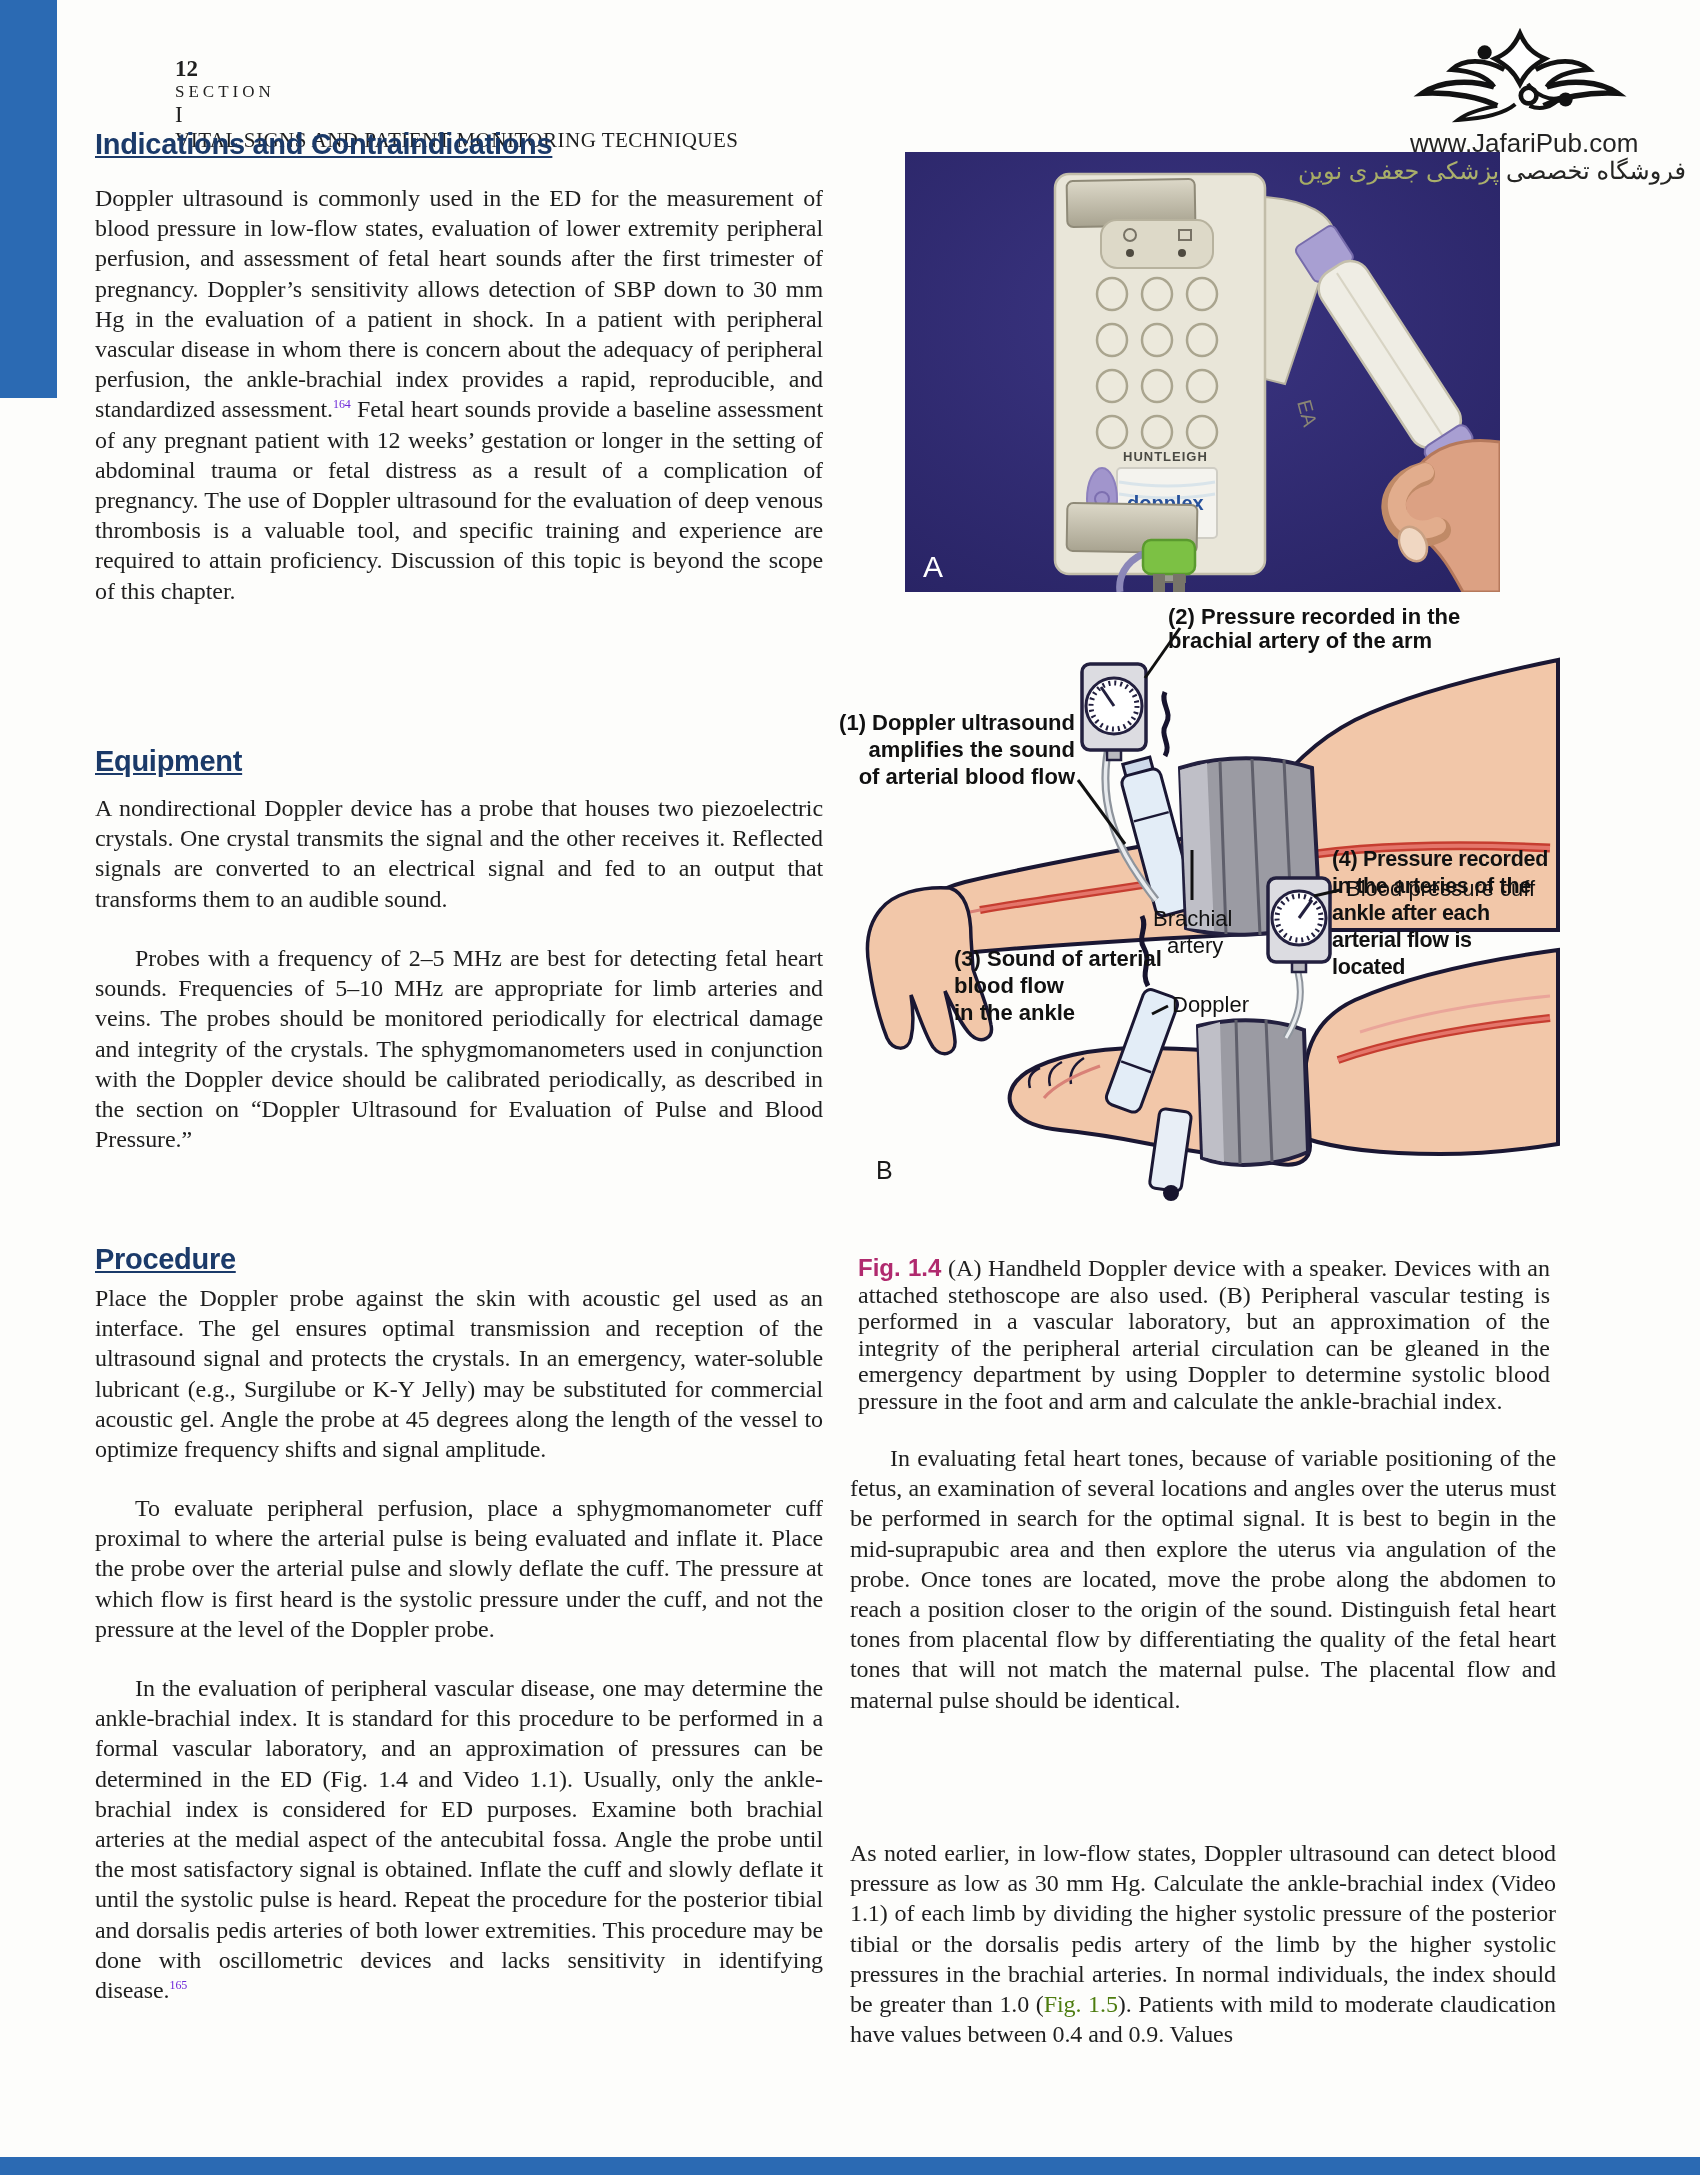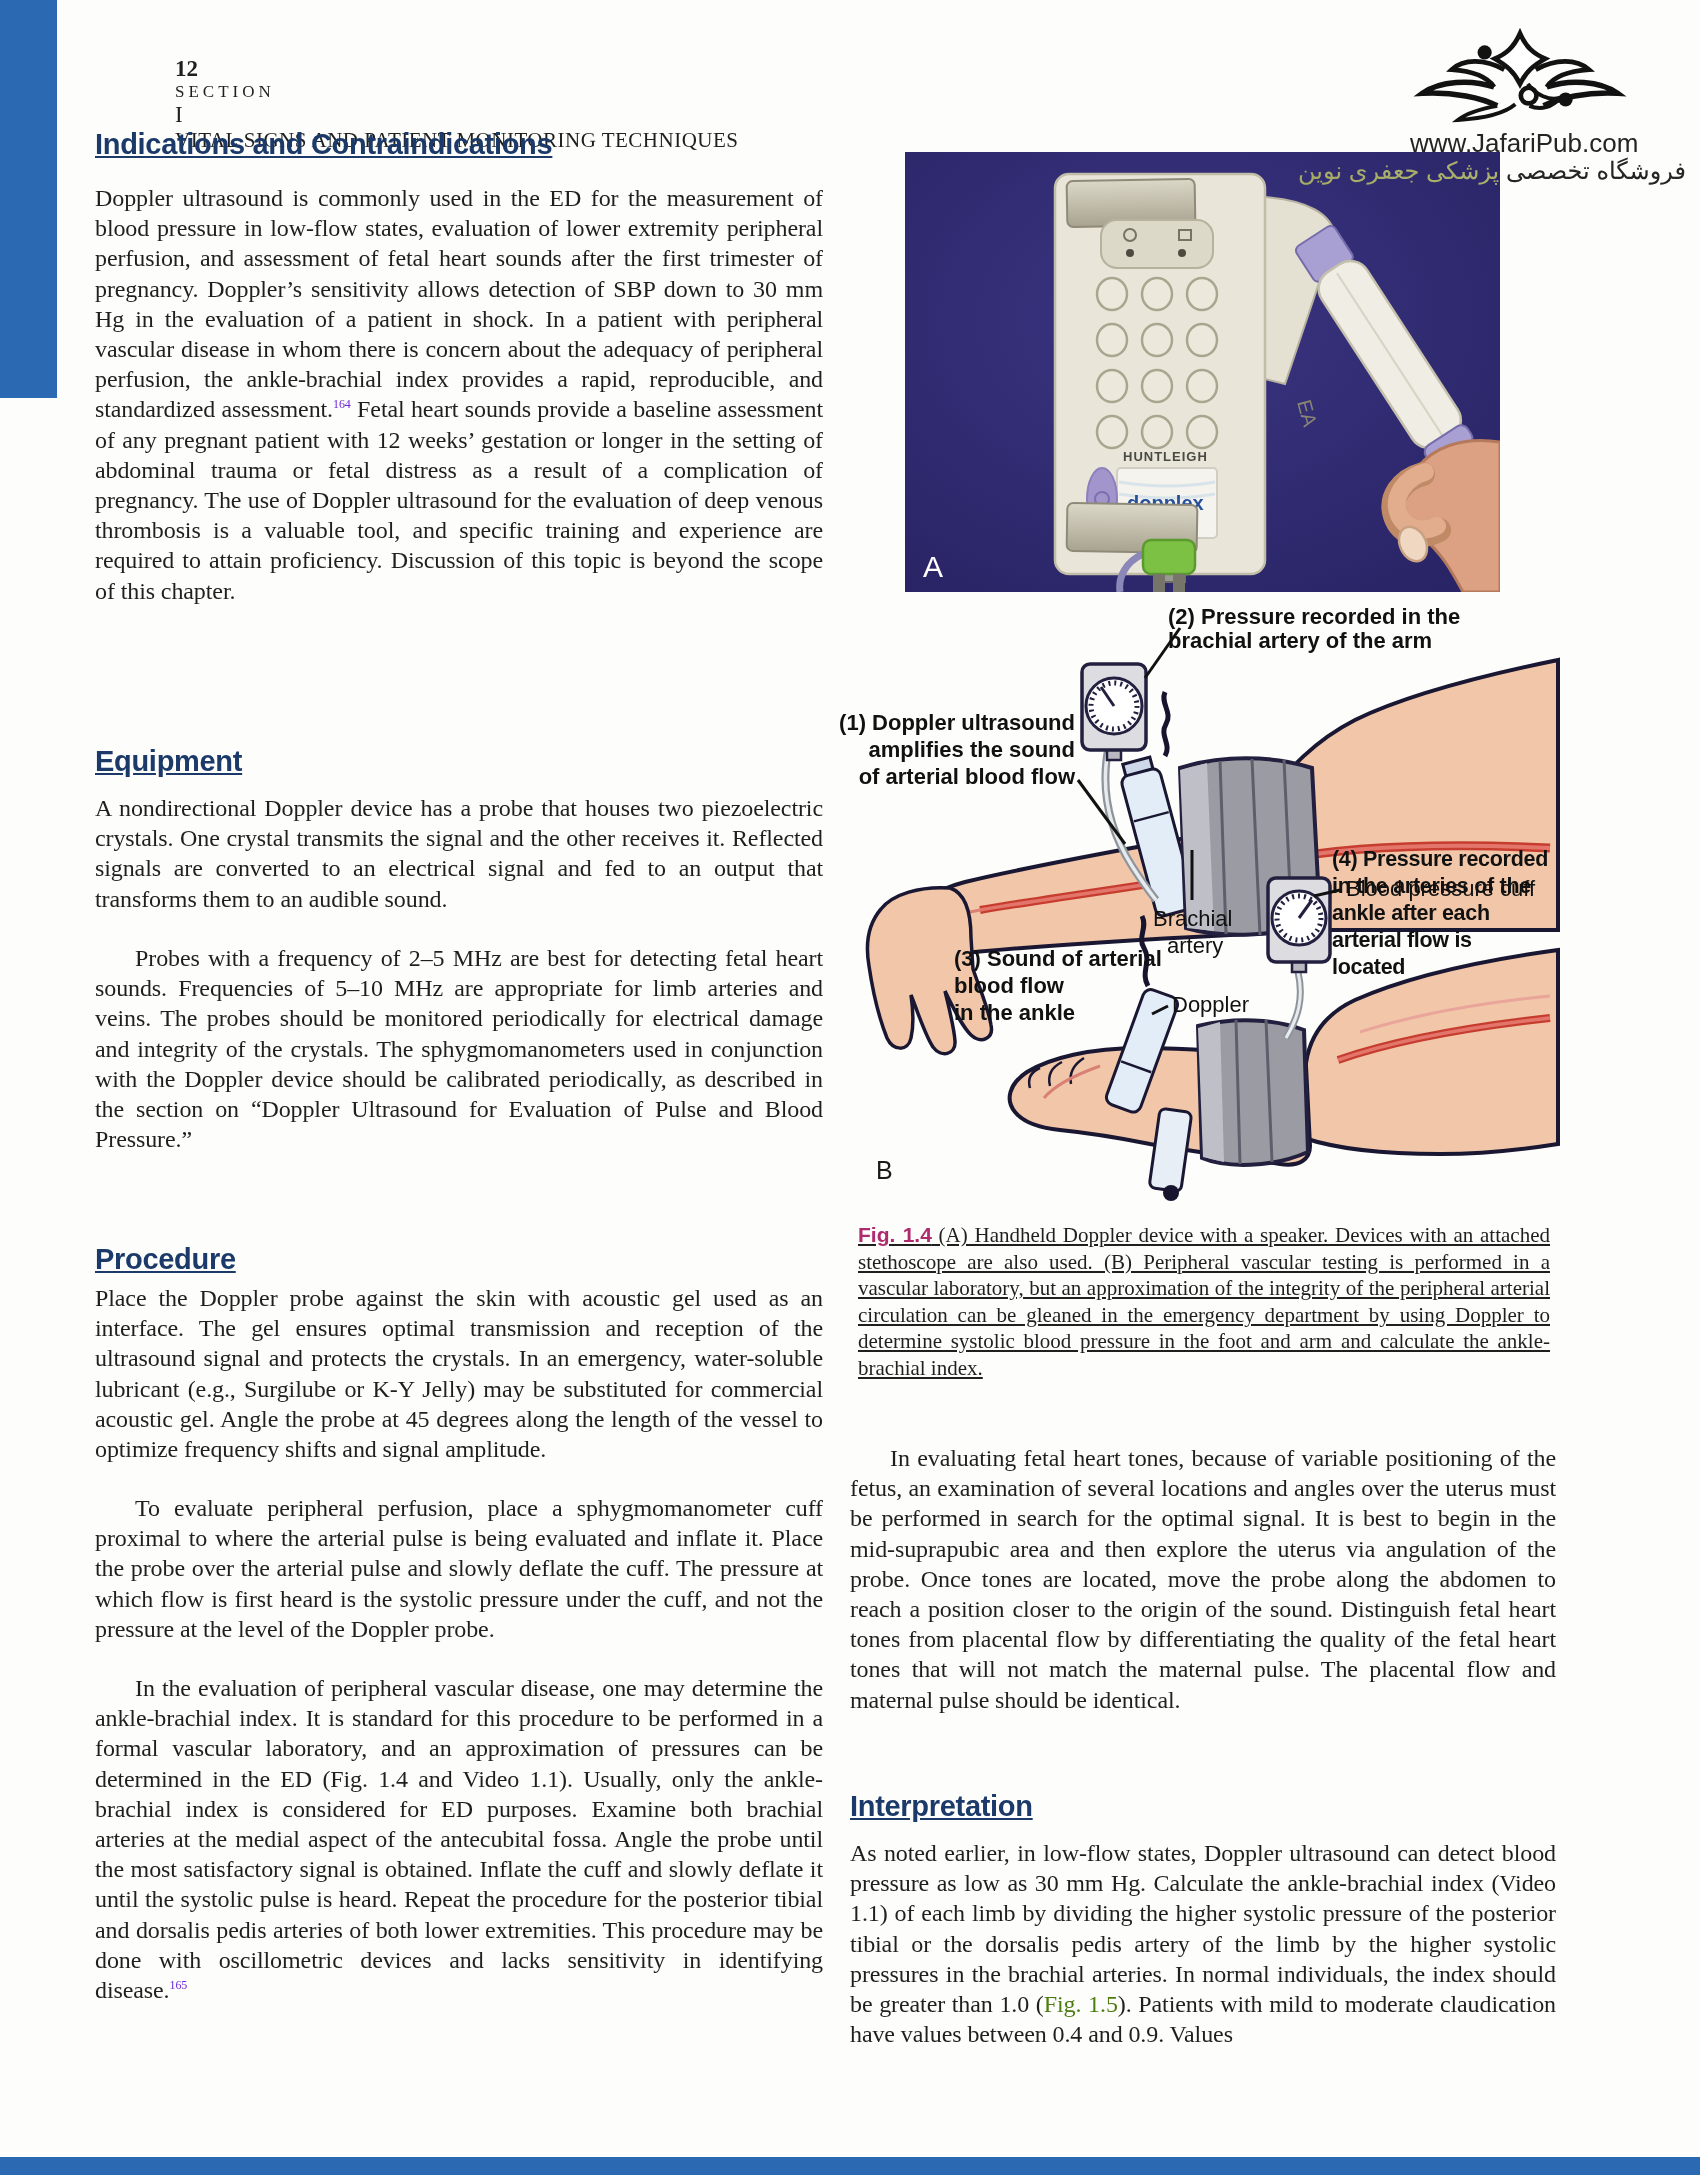--- a/index.html
+++ b/index.html
@@ -23,21 +23,21 @@
 
   .h-sec{font-family:"Liberation Sans",sans-serif;font-weight:bold;font-size:29px;
          color:#1b3a69;letter-spacing:-0.3px;text-decoration:underline;}
   .body-p{font-size:24px;line-height:30.2px;text-align:justify;letter-spacing:-0.1px;}
   .colL{left:95px;width:728px;}
   .colR{left:850px;width:706px;}
   .indent{text-indent:40px;}
   .seg-sup{font-size:12px;vertical-align:super;color:#6d28d9;line-height:0;}
   .seg-link{color:#4d7c0f;}
   .seg-fig{font-family:"Liberation Sans",sans-serif;font-weight:bold;color:#b02a6e;}
-  .caption{left:858px;top:1222px;width:692px;font-size:21px;line-height:26.6px;text-align:justify;text-decoration:underline;}
+  .caption{left:858px;top:1255px;width:692px;font-size:24px;line-height:26.6px;text-align:justify;}
   .figA{left:905px;top:152px;width:595px;height:440px;}
   .figB{left:620px;top:598px;width:940px;height:604px;}
   .figB-label{left:876px;top:1156px;font-family:"Liberation Sans",sans-serif;font-size:25px;color:#1a1a1a;}
   svg text.lbl{font-family:"Liberation Sans",sans-serif;font-size:22px;fill:#111;}
   svg text.lblb{font-family:"Liberation Sans",sans-serif;font-size:22px;font-weight:bold;fill:#111;}
 </style>
 </head>
 <body>
 
 <div class="page">
@@ -251,16 +251,15 @@
       <text class="lblb" x="334" y="395">blood flow</text>
       <text class="lblb" x="334" y="422">in the ankle</text>
       <text class="lbl" x="552" y="414">Doppler</text>
     </svg>
   </div>
 
   <div class="abs figB-label">B</div>
   <div class="abs caption"><span class="seg-fig">Fig. 1.4</span><span> (A) Handheld Doppler device with a speaker. Devices with an attached stethoscope are also used. (B) Peripheral vascular testing is performed in a vascular laboratory, but an approximation of the integrity of the peripheral arterial circulation can be gleaned in the emergency department by using Doppler to determine systolic blood pressure in the foot and arm and calculate the ankle-brachial index.</span></div>
 
   <div class="abs colR body-p indent" style="top:1443px;"><span>In evaluating fetal heart tones, because of variable positioning of the fetus, an examination of several locations and angles over the uterus must be performed in search for the optimal signal. It is best to begin in the mid-suprapubic area and then explore the uterus via angulation of the probe. Once tones are located, move the probe along the abdomen to reach a position closer to the origin of the sound. Distinguish fetal heart tones from placental flow by differentiating the quality of the fetal heart tones that will not match the maternal pulse. The placental flow and maternal pulse should be identical.</span></div>
-  <div class="abs colR h-sec" style="top:1790px;">Interpretation</div>
   <div class="abs colR body-p" style="top:1838px;"><span>As noted earlier, in low-flow states, Doppler ultrasound can detect blood pressure as low as 30 mm Hg. Calculate the ankle-brachial index (Video 1.1) of each limb by dividing the higher systolic pressure of the posterior tibial or the dorsalis pedis artery of the limb by the higher systolic pressures in the brachial arteries. In normal individuals, the index should be greater than 1.0 (</span><span class="seg-link">Fig. 1.5</span><span>). Patients with mild to moderate claudication have values between 0.4 and 0.9. Values</span></div>
 
 </div>
 
 </body></html>

